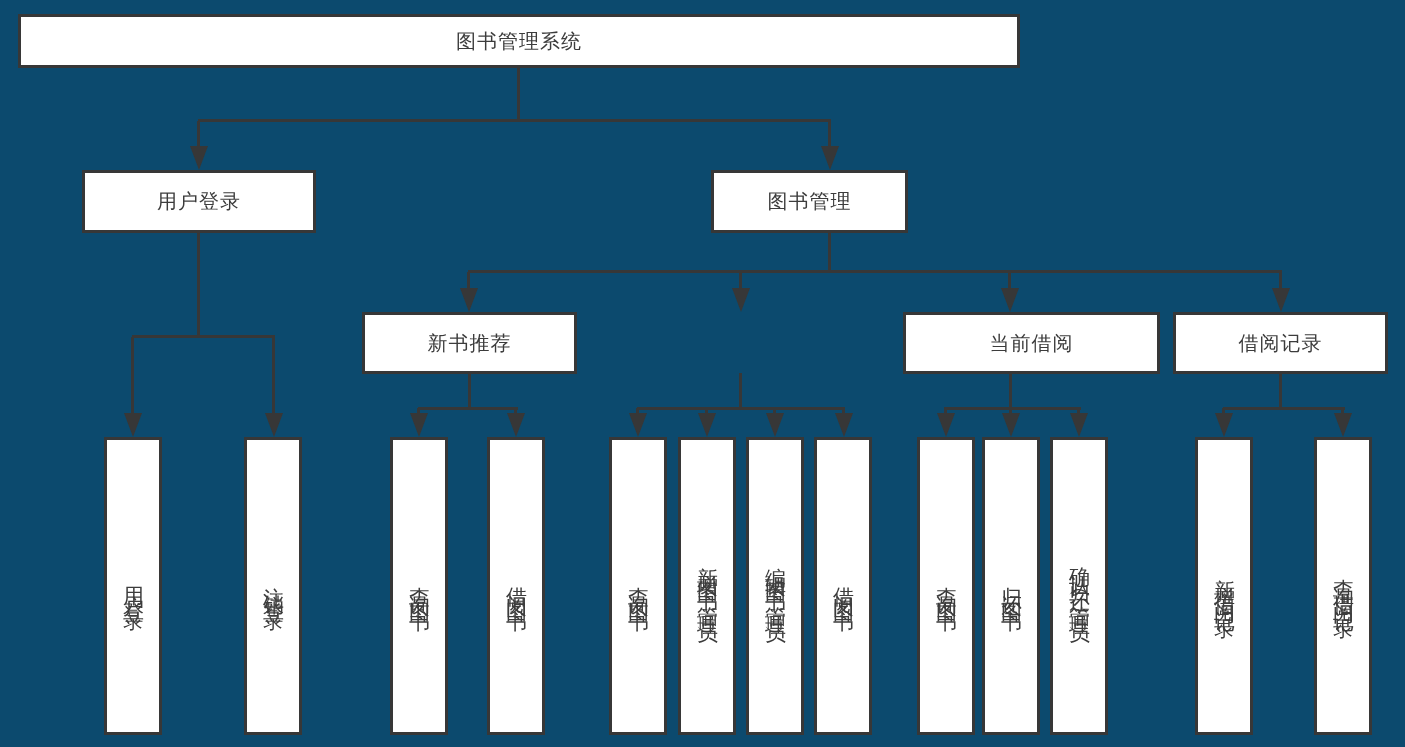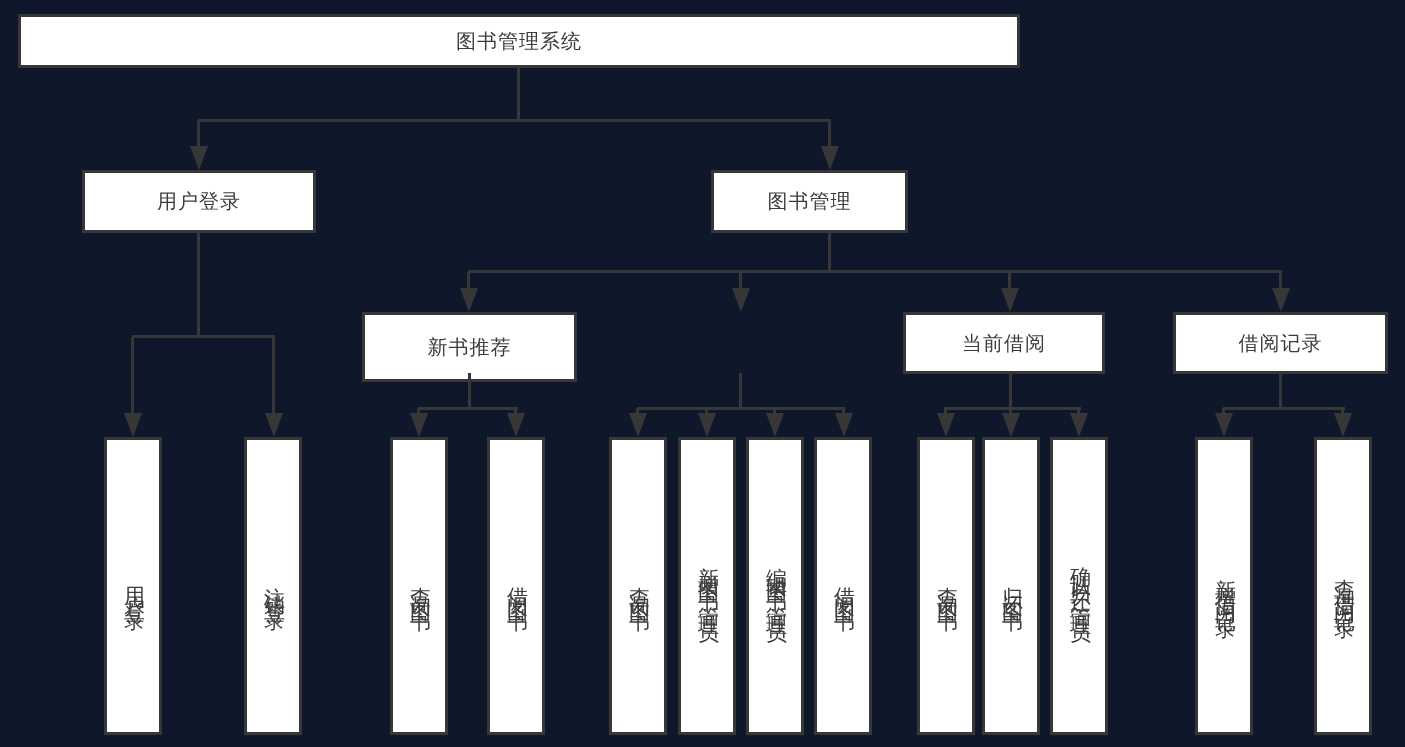--- a/index.html
+++ b/index.html
@@ -1,18 +1,18 @@
 <!DOCTYPE html>
 <html><head>
 <meta charset="utf-8">
 <style>
   html,body { margin:0; padding:0; background:#ffffff; }
   .canvas {
-    position:relative; width:1405px; height:747px; background:#0f172a;
-    font-family:Liberation Mono, monospace; overflow:hidden;
+    position:relative; width:1405px; height:747px; background:#0c4a6e;
+    font-family:Liberation Serif, serif; overflow:hidden;
   }
   .node {
     position:absolute; box-sizing:border-box;
     border:3px solid #373737; background:#ffffff;
     display:flex; align-items:center; justify-content:center;
     color:#3c3c3c; font-size:20px; letter-spacing:1px; white-space:nowrap;
   }
   .leaf { font-size:21px; letter-spacing:0; }
   .leaf > span {
     writing-mode:vertical-rl; text-orientation:mixed;
@@ -37,24 +37,24 @@
 <body>
 
 <div class="canvas">
 
   <div class="node" style="left:18px;top:14px;width:1002px;height:54px">图书管理系统</div>
 
   <div class="node" style="left:82px;top:170px;width:234px;height:63px">用户登录</div>
 
   <div class="node" style="left:711px;top:170px;width:197px;height:63px">图书管理</div>
 
-  <div class="node" style="left:362px;top:312px;width:215px;height:70px">新书推荐</div>
+  <div class="node" style="left:362px;top:312px;width:215px;height:62px">新书推荐</div>
 
 
-  <div class="node" style="left:903px;top:312px;width:202px;height:62px">当前借阅</div>
+  <div class="node" style="left:903px;top:312px;width:257px;height:62px">当前借阅</div>
 
   <div class="node" style="left:1173px;top:312px;width:215px;height:62px">借阅记录</div>
 
   <div class="node leaf" style="left:104px;top:437px;width:58px;height:298px">
     <span>用户登录</span>
   </div>
   <div class="node leaf" style="left:244px;top:437px;width:58px;height:298px">
     <span>注销登录</span>
   </div>
 

